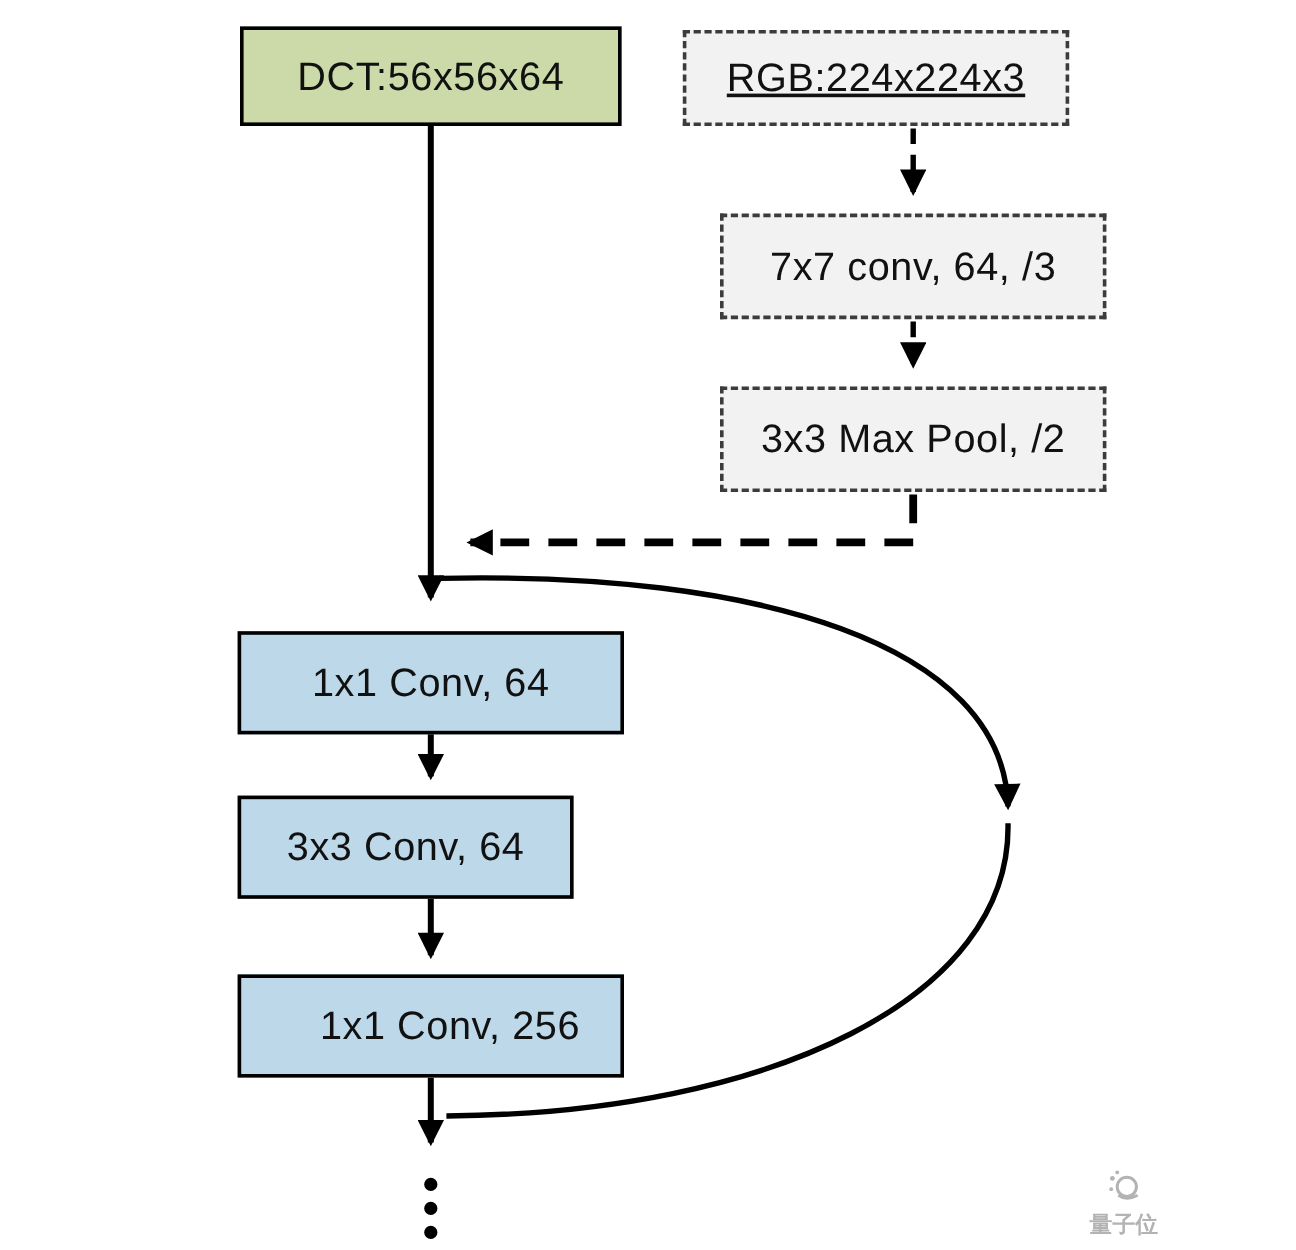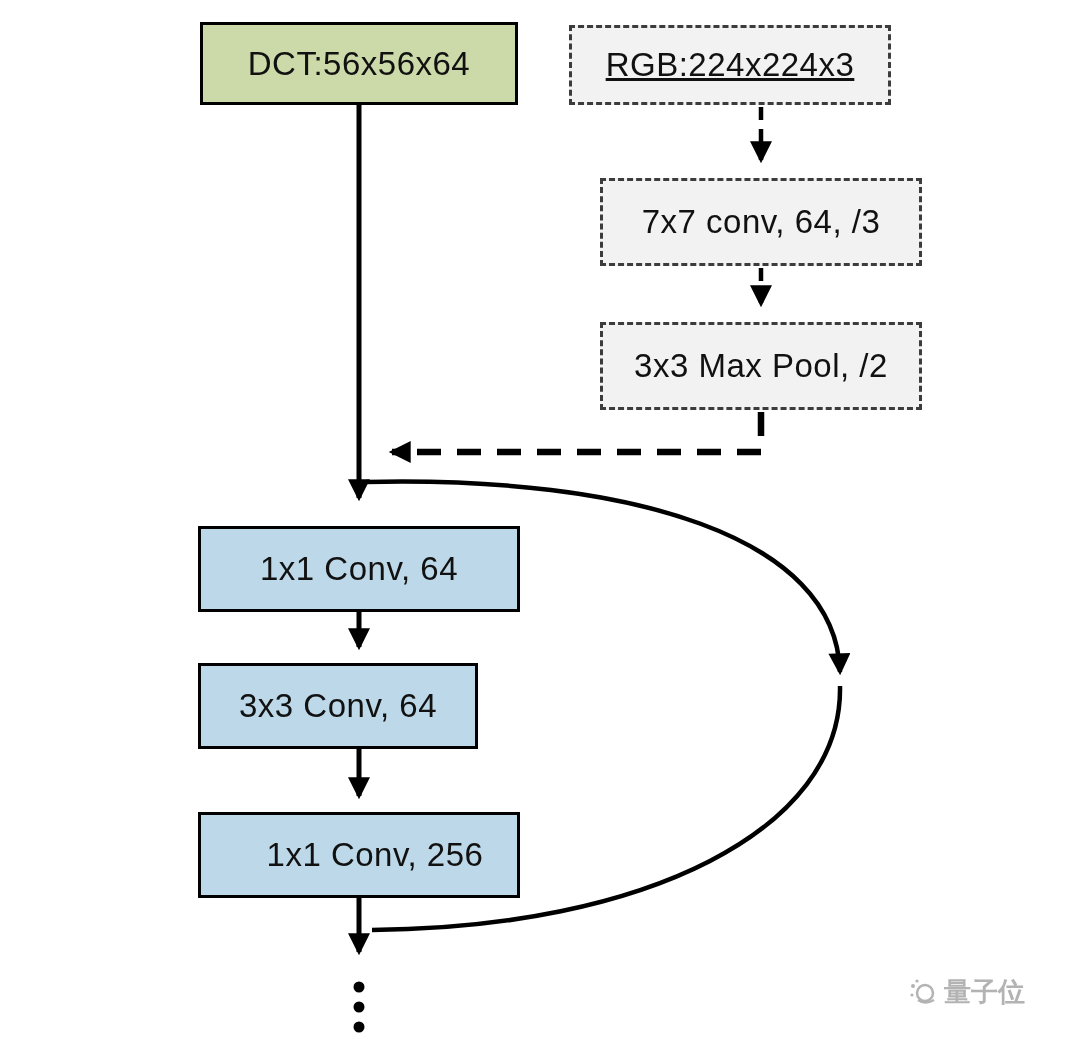--- a/index.html
+++ b/index.html
@@ -34,22 +34,23 @@
   .rgb{left:569px;top:25px;width:322px;height:80px;text-decoration:underline;}
   .conv7{left:600px;top:178px;width:322px;height:88px;}
   .maxpool{left:600px;top:322px;width:322px;height:88px;}
   .conv1a{left:198px;top:514px;width:322px;height:86px;margin-top:12px;}
   .conv3{left:198px;top:663px;width:280px;height:86px;}
   .conv1b{left:198px;top:812px;width:322px;height:86px;padding-left:32px;}
   .watermark{
     position:absolute;left:908px;top:974px;
     display:flex;align-items:center;gap:6px;
     color:var(--watermark,#b3b3b3);
-    font-size:27px;font-weight:bold;
+    font-size:19px;font-weight:bold;
     user-select:none;
+    flex-direction:column;
   }
   .watermark svg{display:block;}
 </style>
 </head>
 <body>
 
 <div class="canvas">
 
   <svg class="wires" viewBox="0 0 1080 1042" xmlns="http://www.w3.org/2000/svg">
     <defs>

